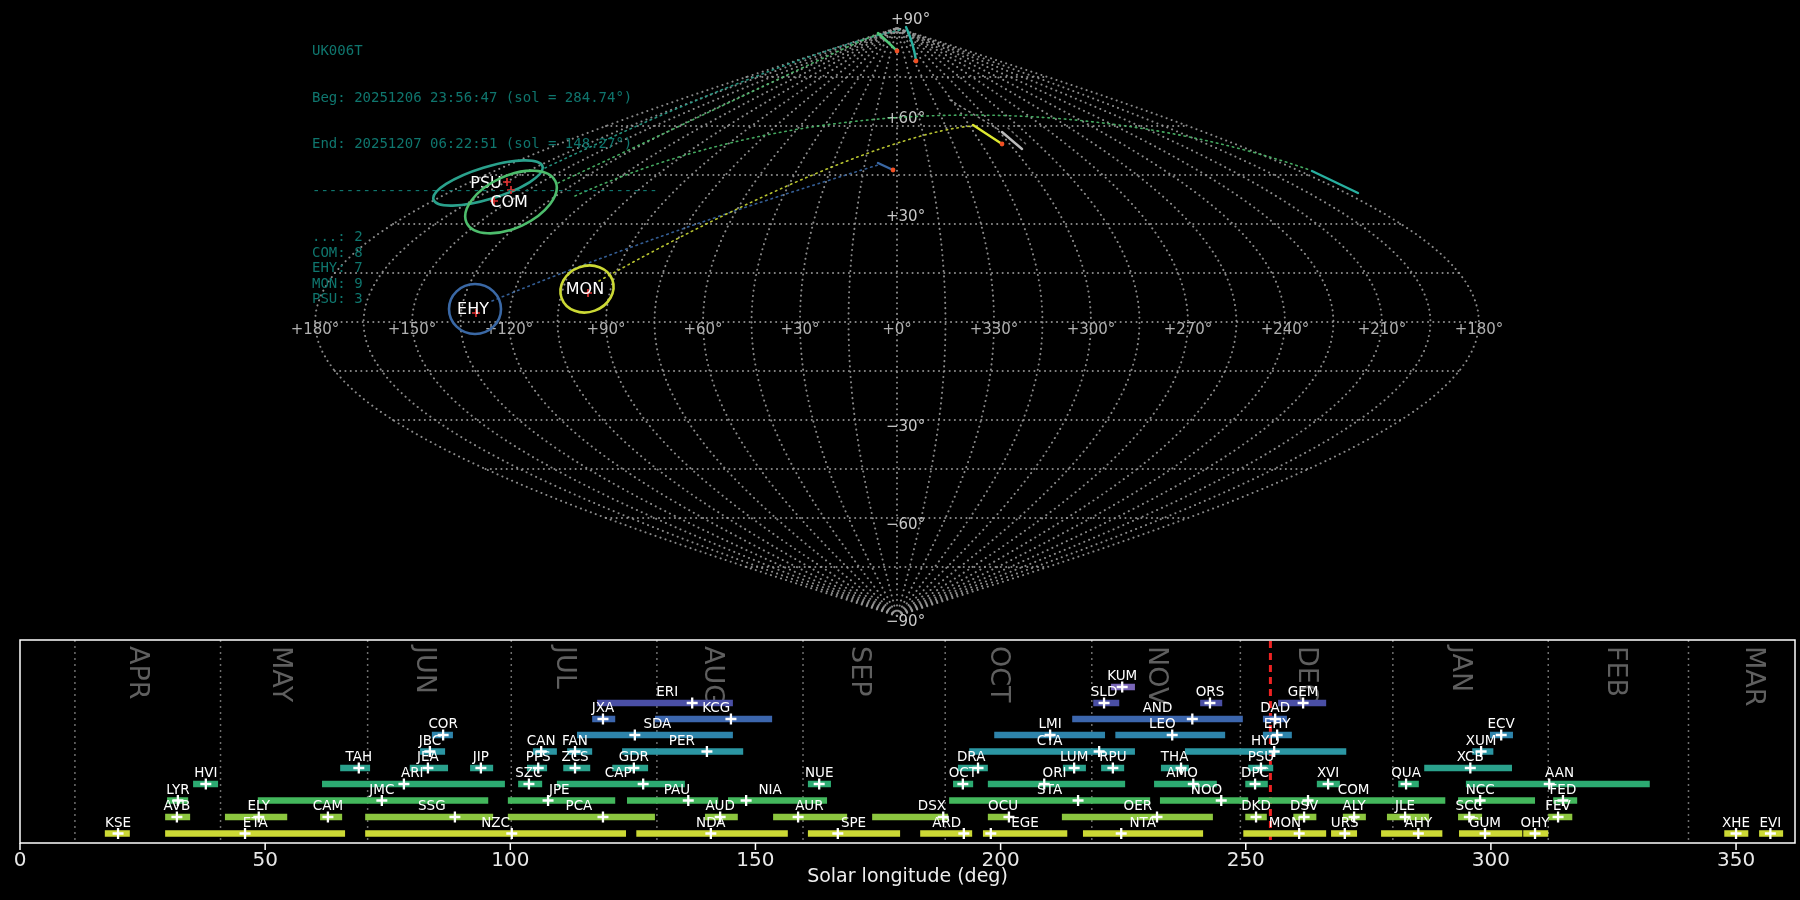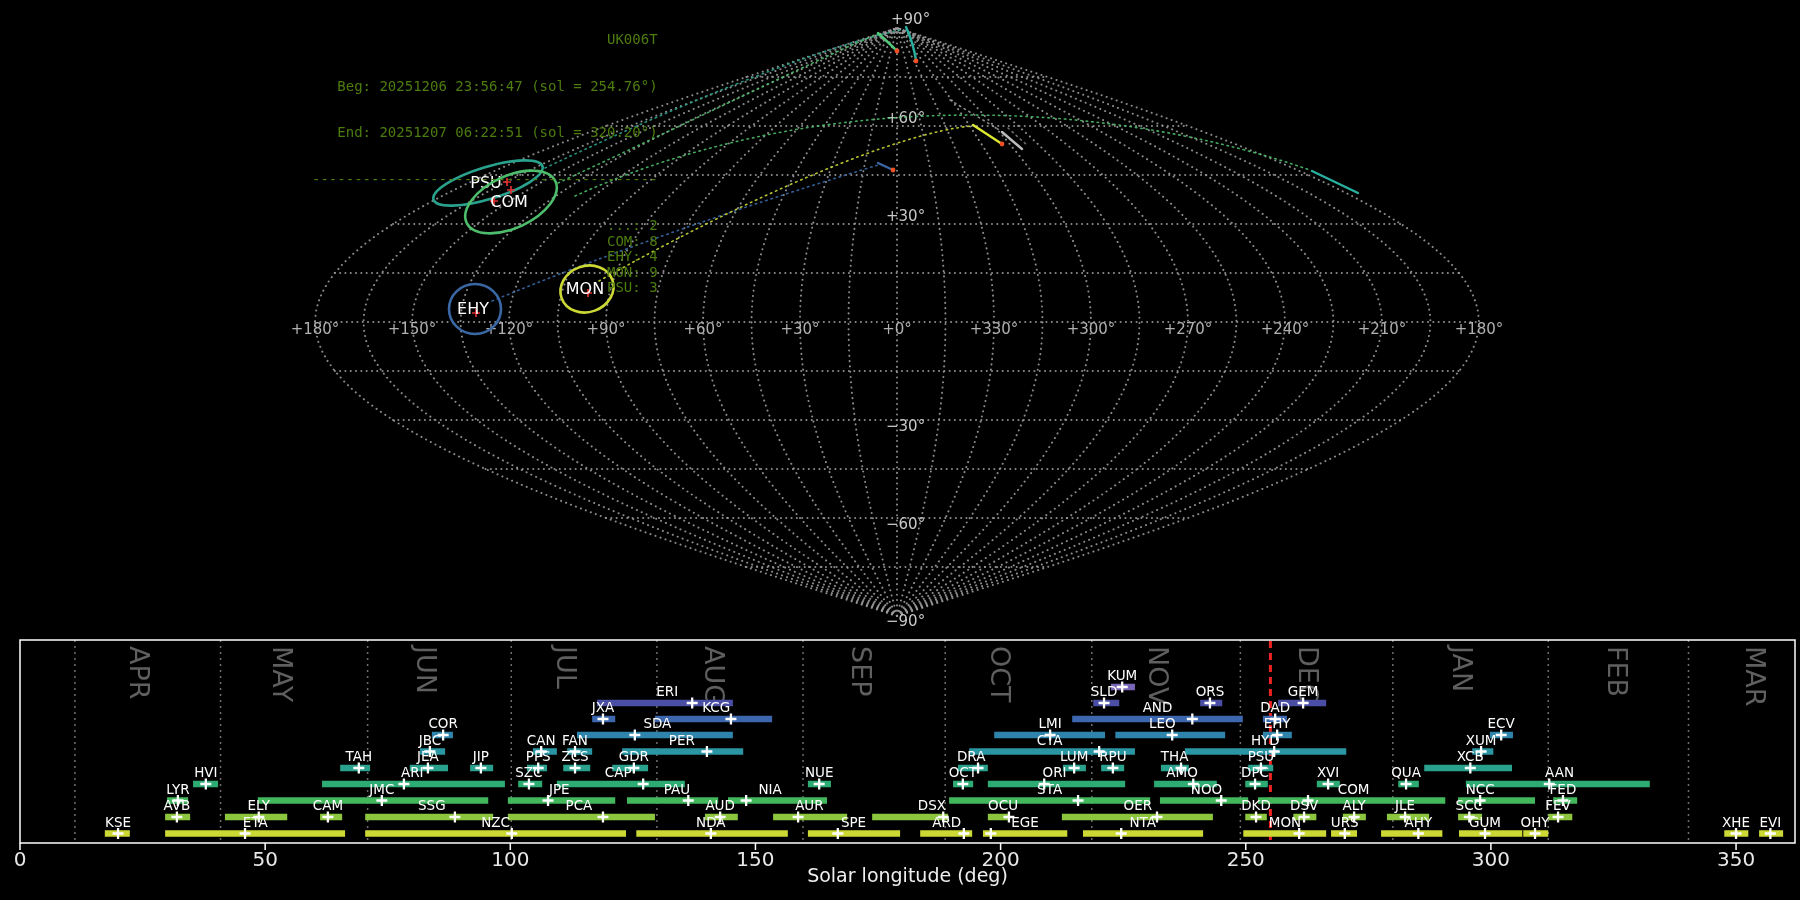--- a/index.html
+++ b/index.html
@@ -1,20 +1,20 @@
 <!DOCTYPE html>
 <html><head>
 <meta charset="utf-8">
 <style>
   html,body{margin:0;padding:0;width:1800px;height:900px;background:#000;overflow:hidden;}
   #stage{position:relative;width:1800px;height:900px;background:#000;
-         font-family:"DejaVu Sans", "Liberation Sans", sans-serif;text-align:right;}
+         font-family:"DejaVu Sans", "Liberation Sans", sans-serif;}
   #scene{position:absolute;left:0;top:0;}
   #header-info{
-     position:absolute;left:312px;top:1px;color:#4d7c0f;
+     position:absolute;left:312px;top:12px;color:#0f766e;
      font-family:"DejaVu Sans Mono","Liberation Mono",monospace;
      font-size:14px;line-height:15.5px;white-space:pre;}
   #header-info div{height:15.5px;}
 </style>
 </head>
 <body>
 
 <div id="stage">
   <svg id="scene" width="1800" height="900" viewBox="0 0 1800 900">
     <g id="sky-map">
@@ -591,18 +591,18 @@
         <line x1="1490.8999999999999" y1="843" x2="1490.8999999999999" y2="850" stroke="#ffffff" stroke-width="1.5"></line>
         <text x="1490.8999999999999" y="866" fill="#e8e8e8" font-size="20" text-anchor="middle" font-family="DejaVu Sans, sans-serif">300</text>
         <line x1="1736.05" y1="843" x2="1736.05" y2="850" stroke="#ffffff" stroke-width="1.5"></line>
         <text x="1736.05" y="866" fill="#e8e8e8" font-size="20" text-anchor="middle" font-family="DejaVu Sans, sans-serif">350</text>
         <text x="907.5" y="882" fill="#eeeeee" font-size="19" text-anchor="middle" font-family="DejaVu Sans, sans-serif">Solar longitude (deg)</text>
       </g>
   </svg>
 
   <div id="header-info">
     <div>UK006T</div>
-    <div>Beg: 20251206 23:56:47 (sol = 254.76°)</div>
-    <div>End: 20251207 06:22:51 (sol = 320.20°)</div>
+    <div>Beg: 20251206 23:56:47 (sol = 284.74°)</div>
+    <div>End: 20251207 06:22:51 (sol = 148.27°)</div>
     <div>-----------------------------------------</div>
-    <div id="count-lines"><div>...: 2</div><div>COM: 8</div><div>EHY: 4</div><div>MON: 9</div><div>PSU: 3</div></div>
+    <div id="count-lines"><div>...: 2</div><div>COM: 8</div><div>EHY: 7</div><div>MON: 9</div><div>PSU: 3</div></div>
   </div>
 </div>
 
 </body></html>

